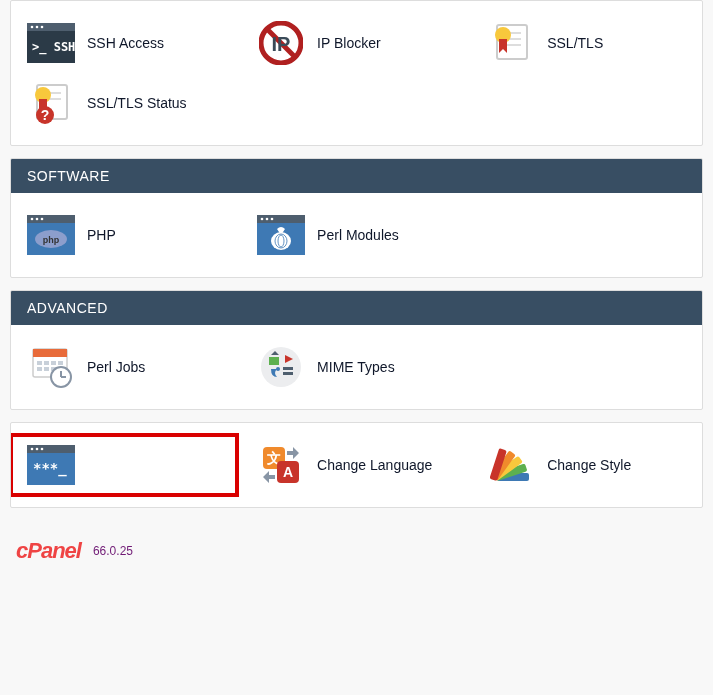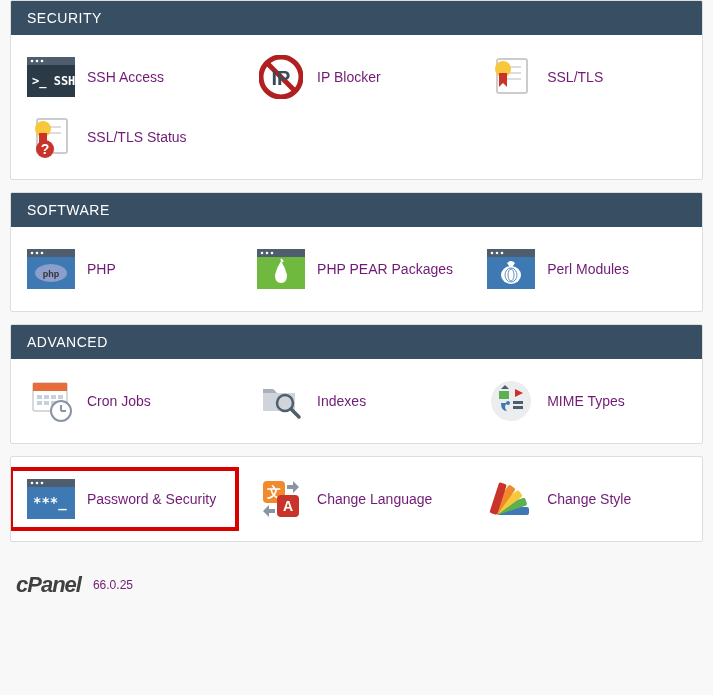--- a/index.html
+++ b/index.html
@@ -46,56 +46,53 @@
   .item .icon-wrap {
     width: 48px;
     height: 40px;
     margin-right: 12px;
     display: flex;
     align-items: center;
     justify-content: center;
     flex-shrink: 0;
   }
   .item .label {
-    color: #701a75;
+    color: #0f172a;
     font-size: 14px;
   }
   .highlight-box {
     position: absolute;
     border: 4px solid #d90000;
   }
   .footer {
     padding: 18px 6px 10px 6px;
     display: flex;
     align-items: center;
     gap: 12px;
   }
   .footer .brand {
     font-family: Arial, sans-serif;
     font-weight: 900;
     font-style: italic;
     font-size: 22px;
-    color: #404040;
+    color: #ef4444;
     letter-spacing: -1px;
   }
   .footer .version {
     color: #701a75;
     font-size: 12px;
   }
   svg { display: block; }
 </style>
 </head>
 <body>
 
 <div class="container" style="position:relative;">
 
   <div class="panel">
-    <div class="panel-header">
-      <span>SECURITY</span>
-    </div>
     <div class="panel-body">
       <div class="items">
         <div class="item">
           <span class="icon-wrap">
             <svg width="48" height="40" viewBox="0 0 48 40">
               <rect x="0" y="0" width="48" height="8" fill="#4e5e6e"></rect>
               <circle cx="5" cy="4" r="1.3" fill="#fff"></circle>
                 <circle cx="10" cy="4" r="1.3" fill="#fff"></circle>
                 <circle cx="15" cy="4" r="1.3" fill="#fff"></circle>
               <rect x="0" y="8" width="48" height="32" fill="#2b3a47"></rect>
@@ -157,34 +154,20 @@
               <rect x="0" y="0" width="48" height="8" fill="#4e5e6e"></rect>
               <circle cx="5" cy="4" r="1.3" fill="#fff"></circle>
                 <circle cx="10" cy="4" r="1.3" fill="#fff"></circle>
                 <circle cx="15" cy="4" r="1.3" fill="#fff"></circle>
               <rect x="0" y="8" width="48" height="32" fill="#3e79b4"></rect>
               <ellipse cx="24" cy="24" rx="16" ry="9" fill="#8c9ecc"></ellipse>
               <text x="24" y="28" text-anchor="middle" fill="#333" font-size="9" font-weight="bold">php</text>
             </svg>
           </span>
           <span class="label">PHP</span>
-        </div>
-        <div class="item">
-          <span class="icon-wrap">
-            <svg width="48" height="40" viewBox="0 0 48 40">
-              <rect x="0" y="0" width="48" height="8" fill="#4e5e6e"></rect>
-              <circle cx="5" cy="4" r="1.3" fill="#fff"></circle>
-                <circle cx="10" cy="4" r="1.3" fill="#fff"></circle>
-                <circle cx="15" cy="4" r="1.3" fill="#fff"></circle>
-              <rect x="0" y="8" width="48" height="32" fill="#6fb93e"></rect>
-              <path d="M24 12 Q20 18 18 26 Q18 34 24 34 Q30 34 30 26 Q28 18 24 12 Z" fill="#fff"></path>
-              <line x1="24" y1="10" x2="26" y2="13" stroke="#fff" stroke-width="2"></line>
-            </svg>
-          </span>
-          <span class="label">PHP PEAR Packages</span>
         </div>
         <div class="item">
           <span class="icon-wrap">
             <svg width="48" height="40" viewBox="0 0 48 40">
               <rect x="0" y="0" width="48" height="8" fill="#4e5e6e"></rect>
               <circle cx="5" cy="4" r="1.3" fill="#fff"></circle>
                 <circle cx="10" cy="4" r="1.3" fill="#fff"></circle>
                 <circle cx="15" cy="4" r="1.3" fill="#fff"></circle>
               <rect x="0" y="8" width="48" height="32" fill="#3e79b4"></rect>
               <ellipse cx="24" cy="26" rx="10" ry="9" fill="#fff"></ellipse>
@@ -218,32 +201,21 @@
                   <rect x="8" y="22" width="5" height="4"></rect>
                   <rect x="15" y="22" width="5" height="4"></rect>
                   <rect x="22" y="22" width="5" height="4"></rect>
                   <rect x="29" y="22" width="5" height="4"></rect>
                 </g>
               <circle cx="32" cy="32" r="10" fill="#fff" stroke="#8895a5" stroke-width="2"></circle>
               <line x1="32" y1="32" x2="32" y2="26" stroke="#8895a5" stroke-width="2"></line>
               <line x1="32" y1="32" x2="37" y2="32" stroke="#8895a5" stroke-width="2"></line>
             </svg>
           </span>
-          <span class="label">Cron Jobs</span>
-        </div>
-        <div class="item">
-          <span class="icon-wrap">
-            <svg width="44" height="44" viewBox="0 0 44 44">
-              <path d="M4 10 L4 32 L36 32 L36 14 L18 14 L14 10 Z" fill="#d0d4da"></path>
-              <path d="M4 10 L14 10 L18 14 L4 14 Z" fill="#a8b0ba"></path>
-              <circle cx="26" cy="24" r="8" fill="none" stroke="#4e5e6e" stroke-width="2.5"></circle>
-              <line x1="32" y1="30" x2="40" y2="38" stroke="#4e5e6e" stroke-width="3.5" stroke-linecap="round"></line>
-            </svg>
-          </span>
-          <span class="label">Indexes</span>
+          <span class="label">Perl Jobs</span>
         </div>
         <div class="item">
           <span class="icon-wrap">
             <svg width="44" height="44" viewBox="0 0 44 44">
               <circle cx="22" cy="22" r="20" fill="#ecedef"></circle>
               <rect x="10" y="12" width="10" height="8" fill="#5db04f"></rect>
               <polygon points="12,10 16,6 20,10" fill="#4e5e6e"></polygon>
               <polygon points="26,10 34,14 26,18" fill="#c8342a"></polygon>
               <rect x="24" y="22" width="10" height="3" fill="#4e5e6e"></rect>
               <rect x="24" y="27" width="10" height="3" fill="#4e5e6e"></rect>
@@ -264,21 +236,20 @@
           <span class="icon-wrap">
             <svg width="48" height="40" viewBox="0 0 48 40">
               <rect x="0" y="0" width="48" height="8" fill="#4e5e6e"></rect>
               <circle cx="5" cy="4" r="1.3" fill="#fff"></circle>
                 <circle cx="10" cy="4" r="1.3" fill="#fff"></circle>
                 <circle cx="15" cy="4" r="1.3" fill="#fff"></circle>
               <rect x="0" y="8" width="48" height="32" fill="#3e79b4"></rect>
               <text x="6" y="28" fill="#fff" font-size="14" font-family="monospace" font-weight="bold">***_</text>
             </svg>
           </span>
-          <span class="label">Password &amp; Security</span>
           <div class="highlight-box" style="left:-2px; top:-2px; right:2px; bottom:-2px;"></div>
         </div>
         <div class="item">
           <span class="icon-wrap">
             <svg width="44" height="44" viewBox="0 0 44 44">
               <rect x="4" y="4" width="22" height="22" rx="4" fill="#f08a2c"></rect>
               <text x="15" y="20" text-anchor="middle" fill="#fff" font-size="14" font-weight="bold">文</text>
               <rect x="18" y="18" width="22" height="22" rx="4" fill="#c8342a"></rect>
               <text x="29" y="34" text-anchor="middle" fill="#fff" font-size="14" font-weight="bold">A</text>
               <path d="M28 8 L34 8 L34 4 L40 10 L34 16 L34 12 L28 12 Z" fill="#8895a5"></path>

